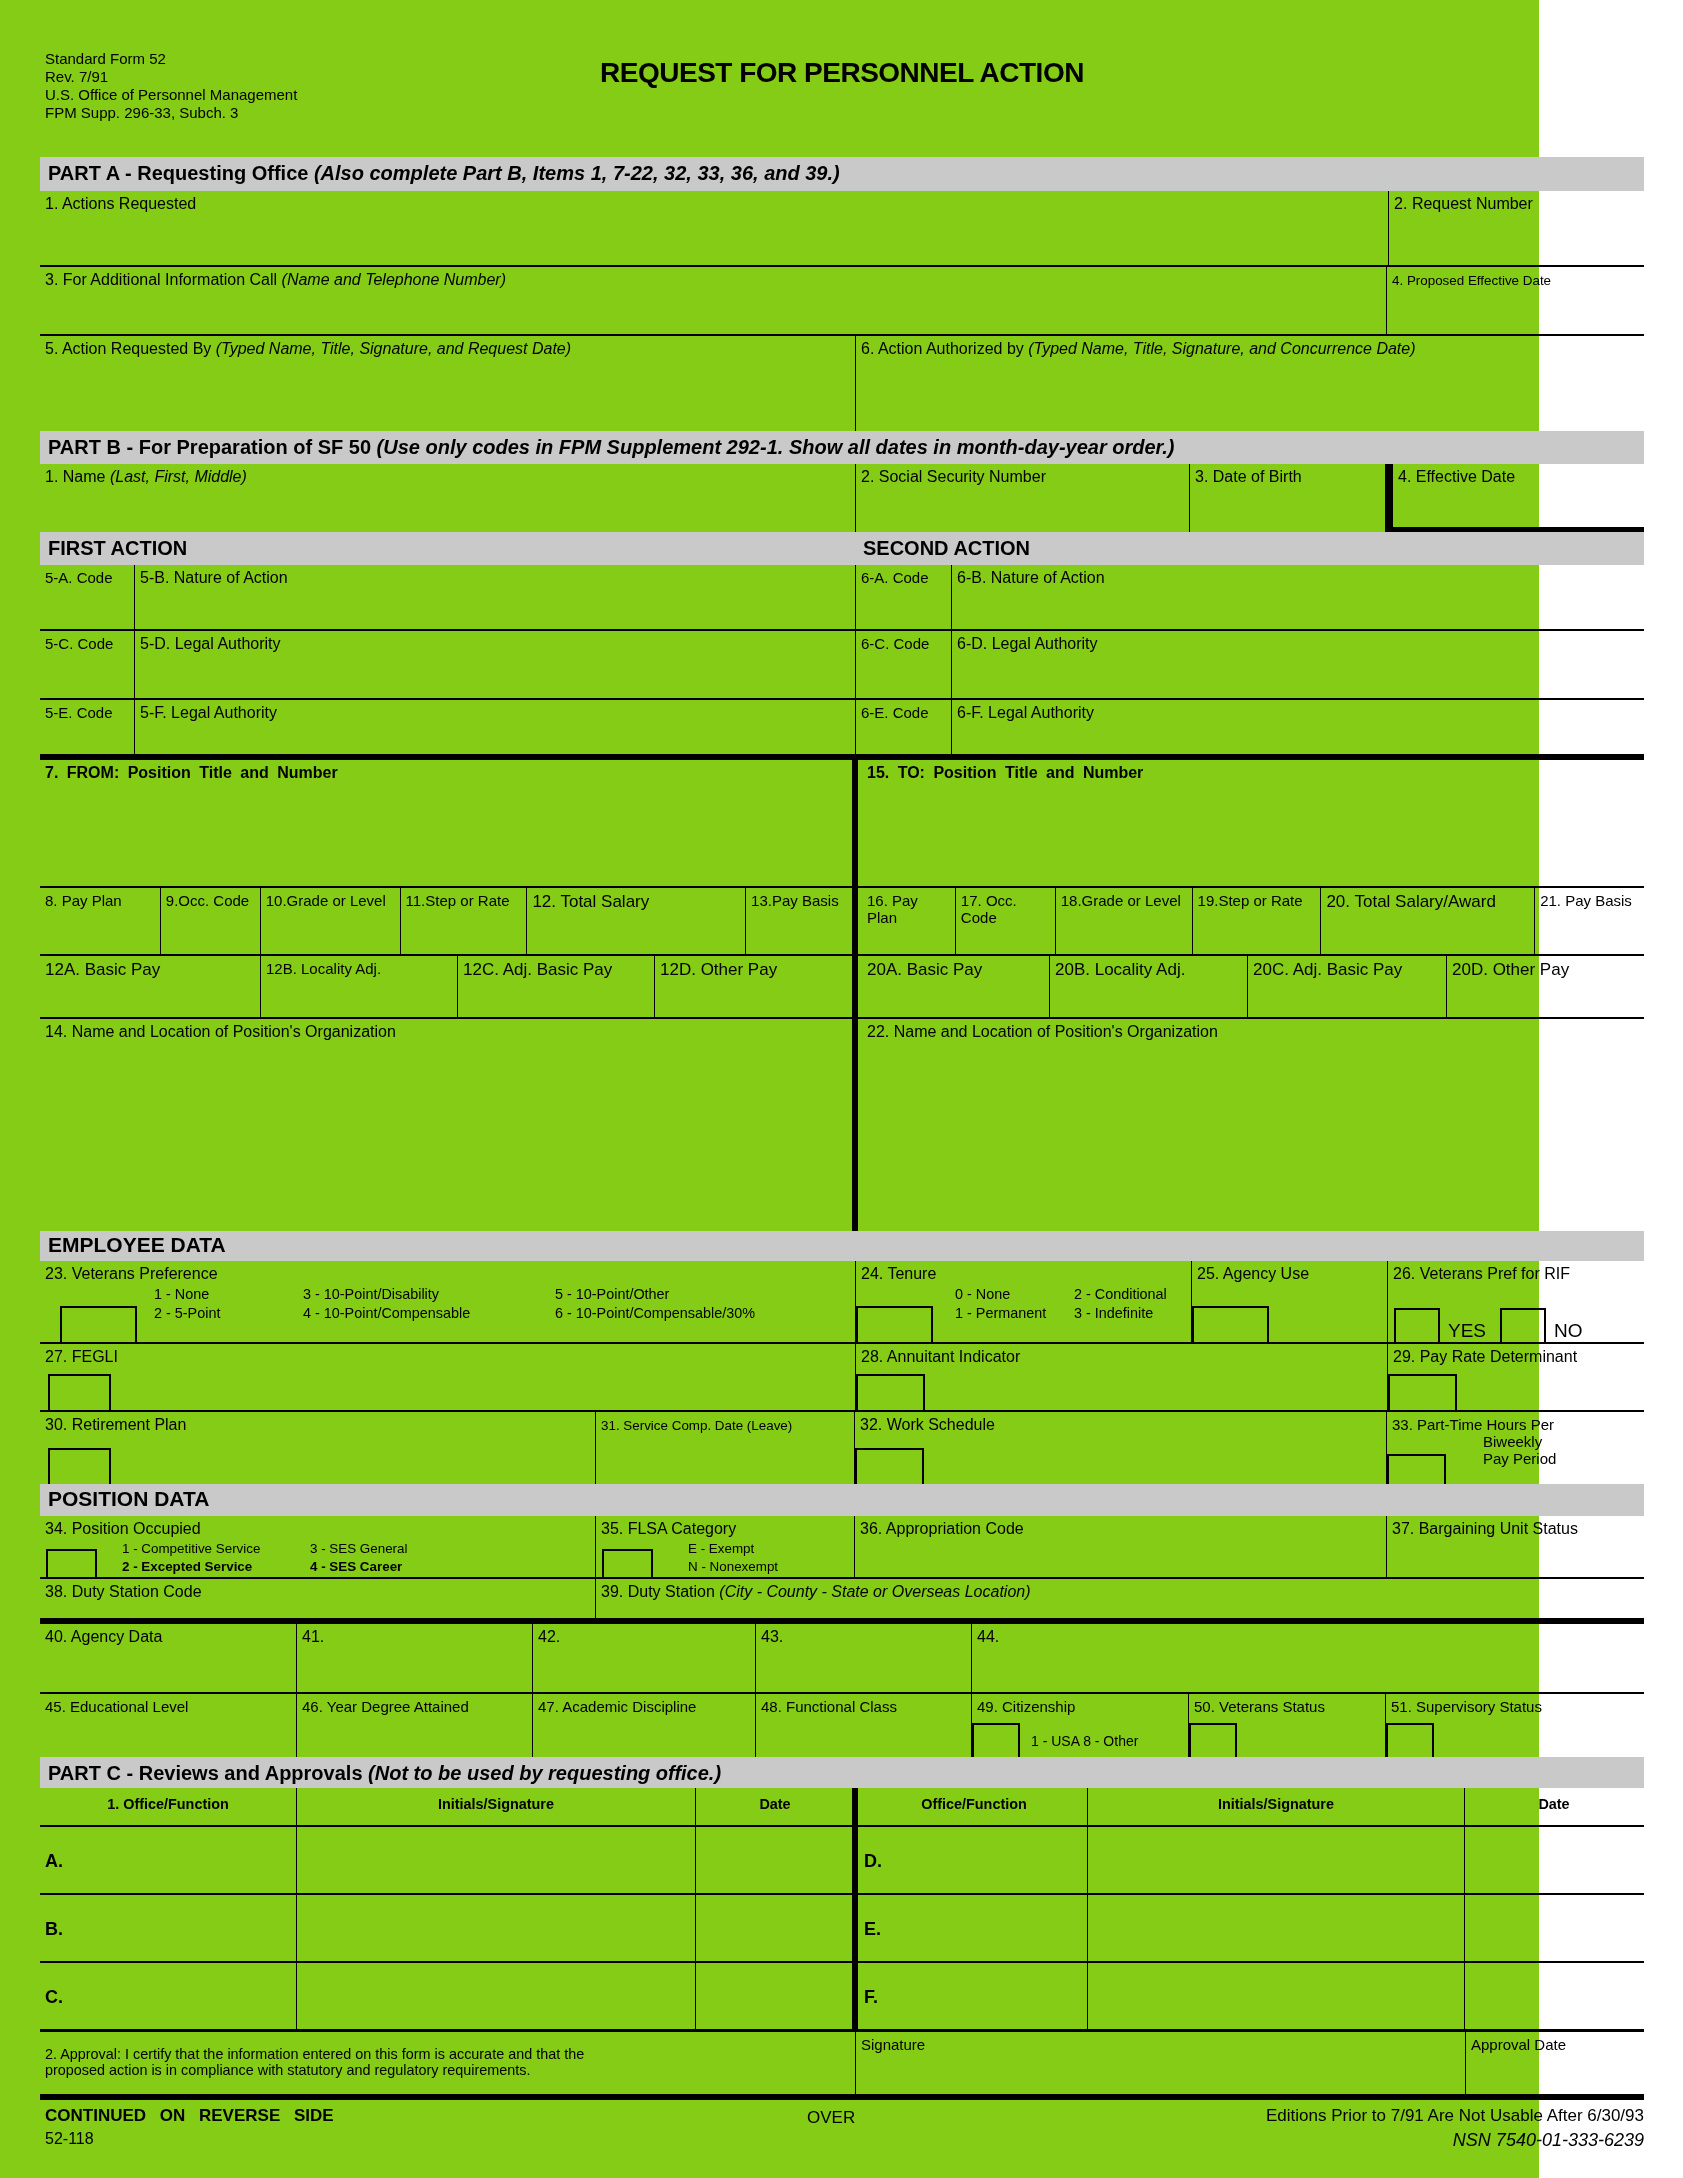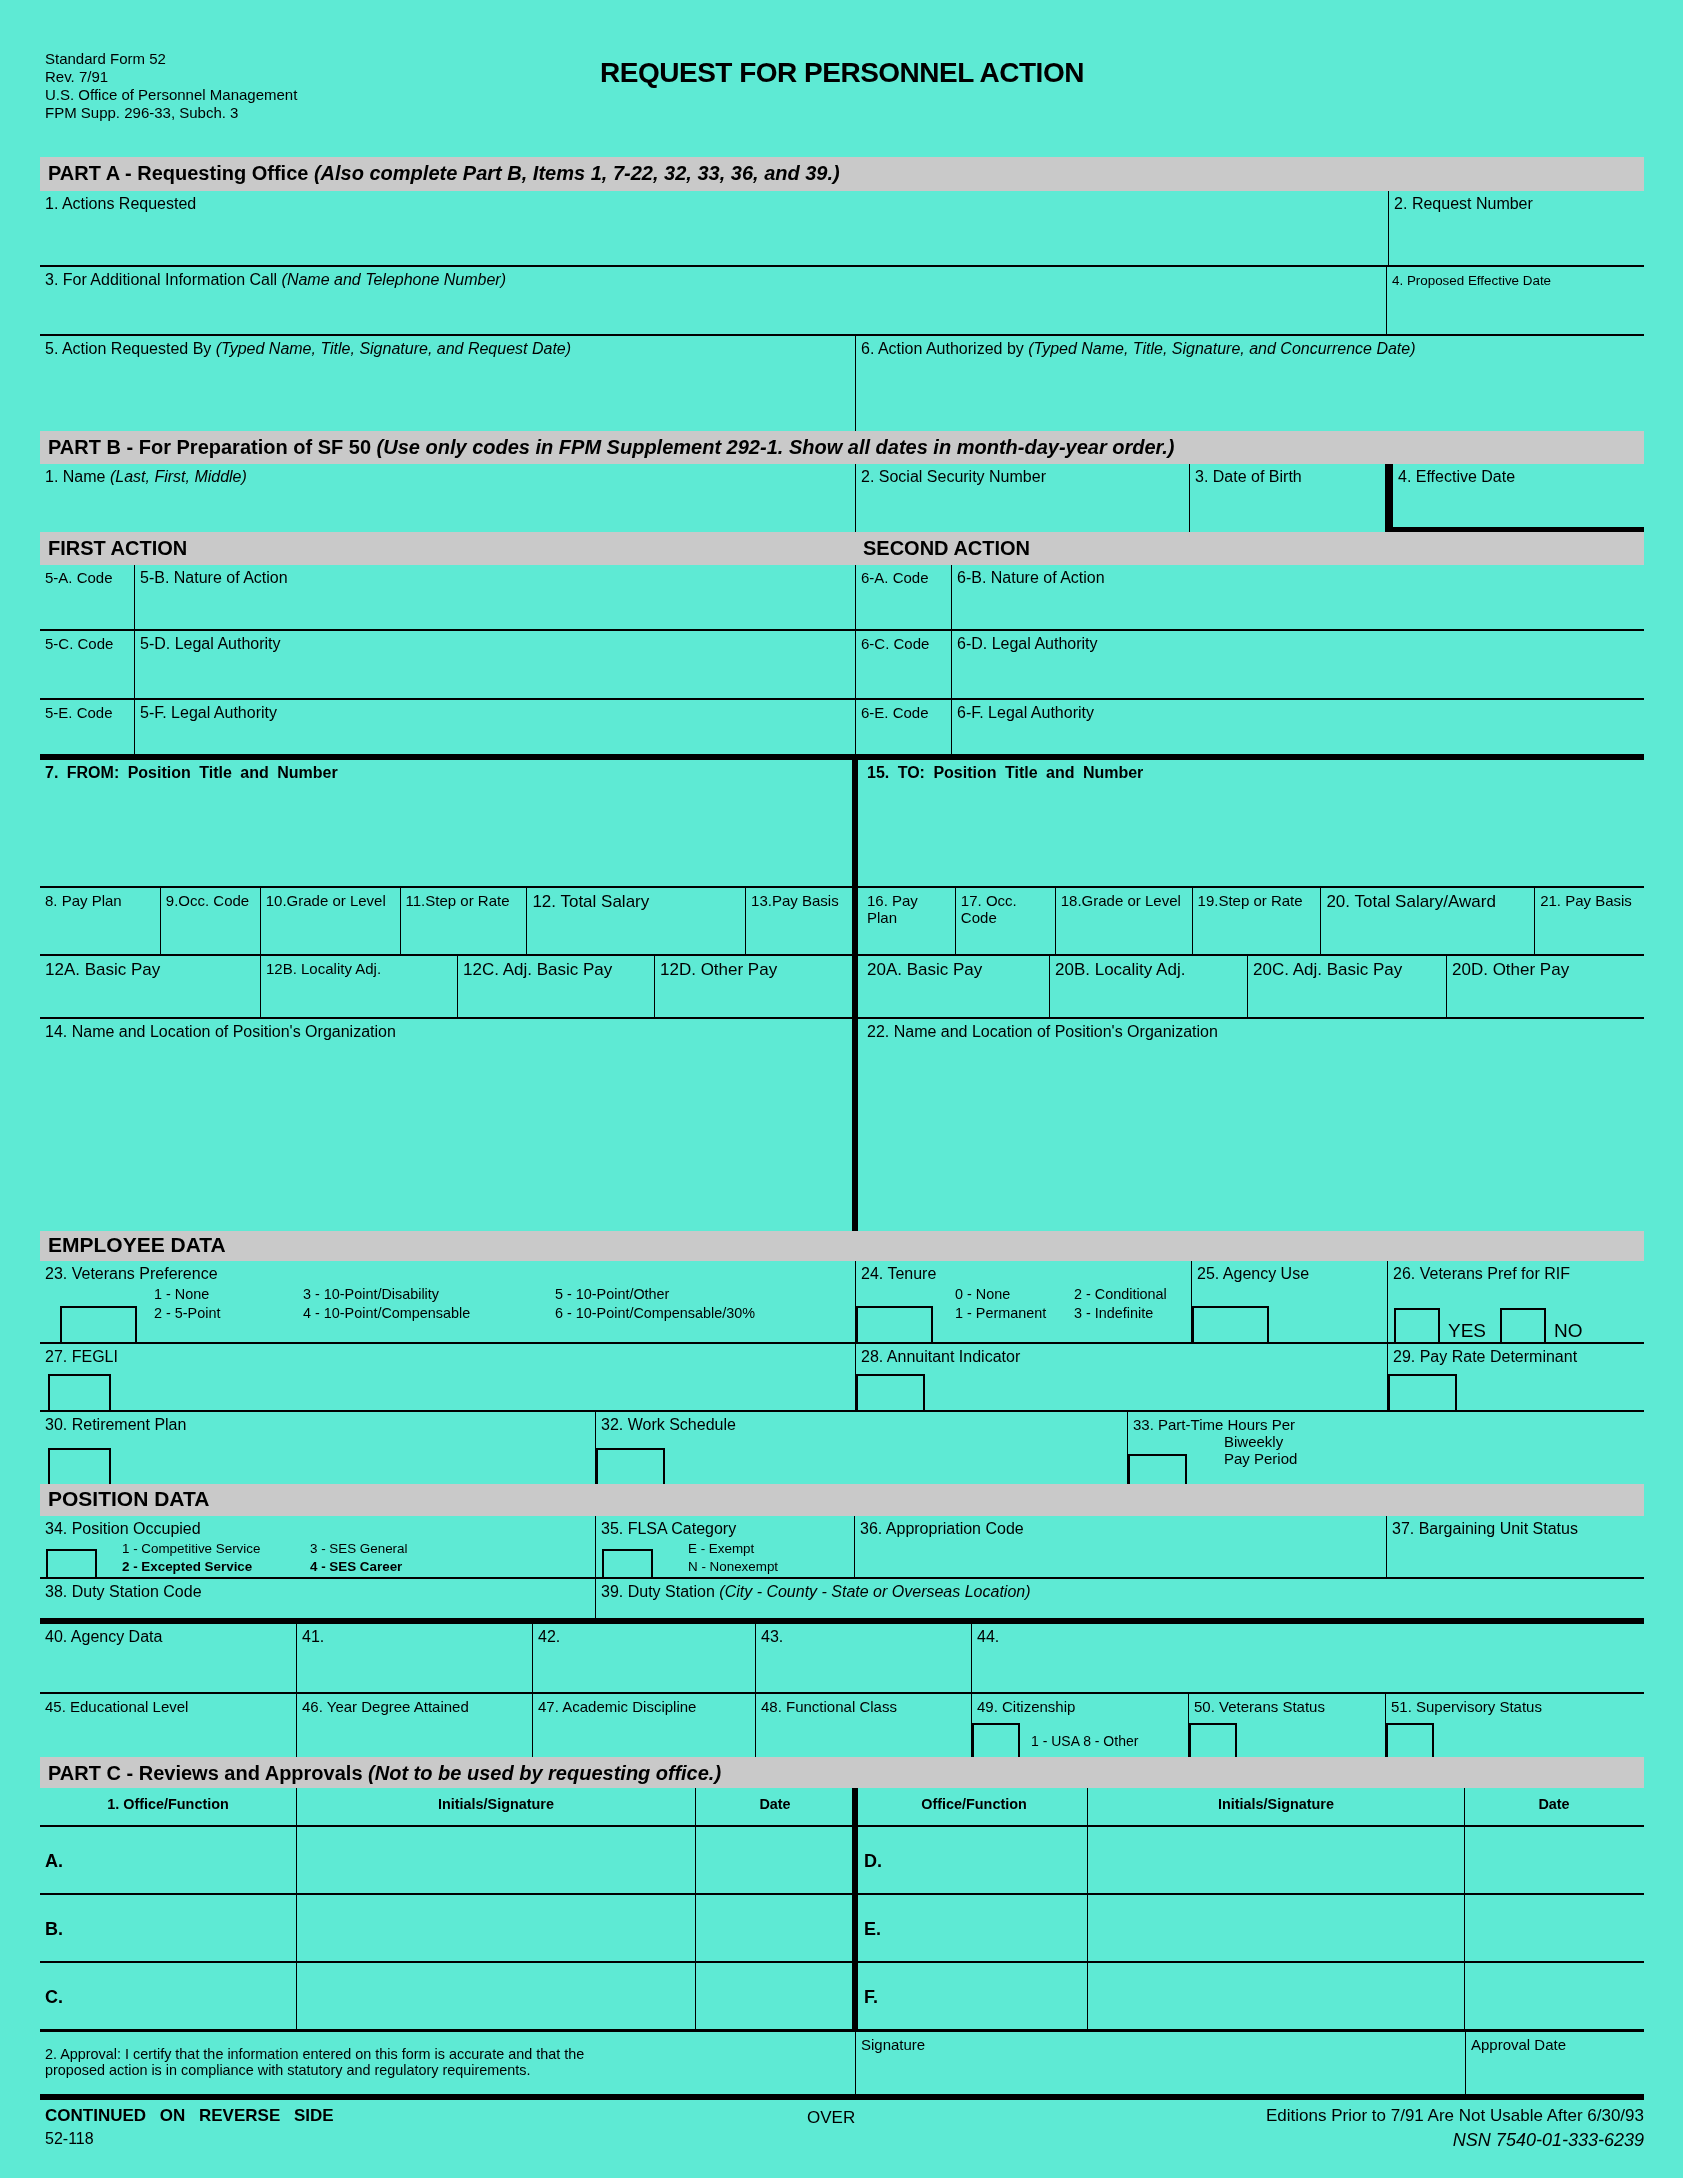--- a/index.html
+++ b/index.html
@@ -1,17 +1,17 @@
 <!DOCTYPE html>
 <html><head>
 <meta charset="utf-8">
 <style>
   * { margin:0; padding:0; box-sizing:border-box; }
   body { background:#ffffff; }
-  .page { position:relative; width:1683px; height:2178px; background:#5eead4;
+  .page { position:relative; width:1539px; height:2178px; background:#84cc16;
           font-family:"Liberation Sans","DejaVu Sans",sans-serif; color:#000; }
   .content { position:absolute; left:40px; top:45px; width:1604px; }
   .idblock { font-size:15px; line-height:18px; }
   .title { position:absolute; left:535px; top:57px; width:614px; text-align:center;
            font-size:28px; font-weight:bold; letter-spacing:-0.5px; }
   .bar { background:#c9c9c9; font-weight:bold; font-size:20px; padding:5px 8px; }
   .bar i { font-weight:bold; }
   .halfbar { display:flex; background:#c9c9c9; }
   .halfbar > div { font-weight:bold; font-size:20px; padding:5px 8px; }
   .row { display:flex; position:relative; }
@@ -208,20 +208,21 @@
         <span>29. Pay Rate Determinant</span>
         <div class="cb" style="left:0; width:69px;"></div>
       </div>
     </div>
 
     <div class="row bt2" style="height:74px;">
       <div class="cell" style="width:555px;">
         <span>30. Retirement Plan</span>
         <div class="cb" style="left:8px; width:63px;"></div>
       </div>
+      <div class="cell bl" style="width:259px;"><span class="sm">31. Service Comp. Date (Leave)</span></div>
       <div class="cell bl" style="width:532px;">
         <span>32. Work Schedule</span>
         <div class="cb" style="left:0; width:69px;"></div>
       </div>
       <div class="cell bl threeline" style="width:257px;">
         <div>33. Part-Time Hours Per</div>
         <div class="ind">Biweekly</div>
         <div class="ind">Pay Period</div>
         <div class="cb" style="left:0; width:59px; height:30px;"></div>
       </div>

